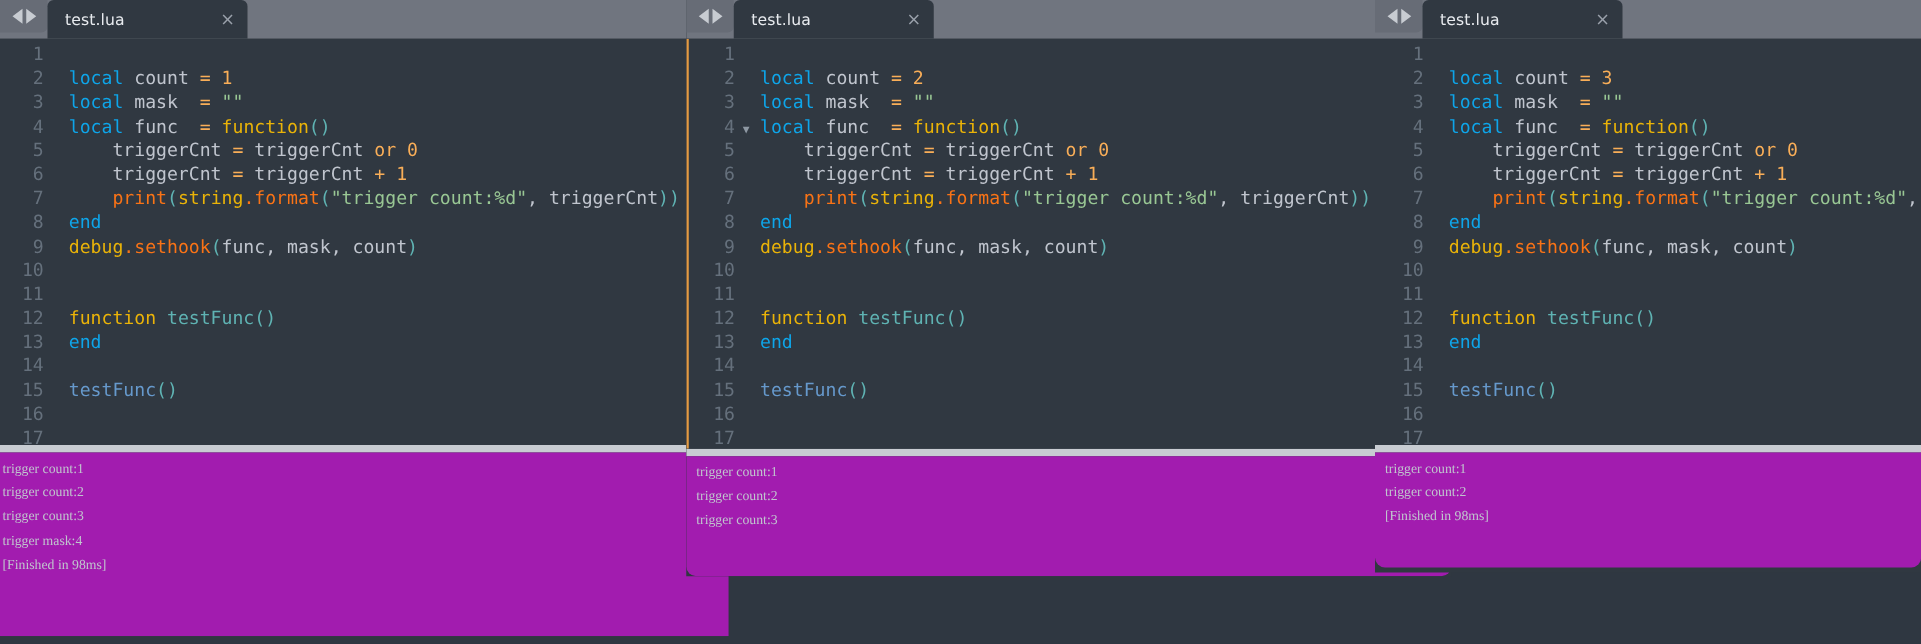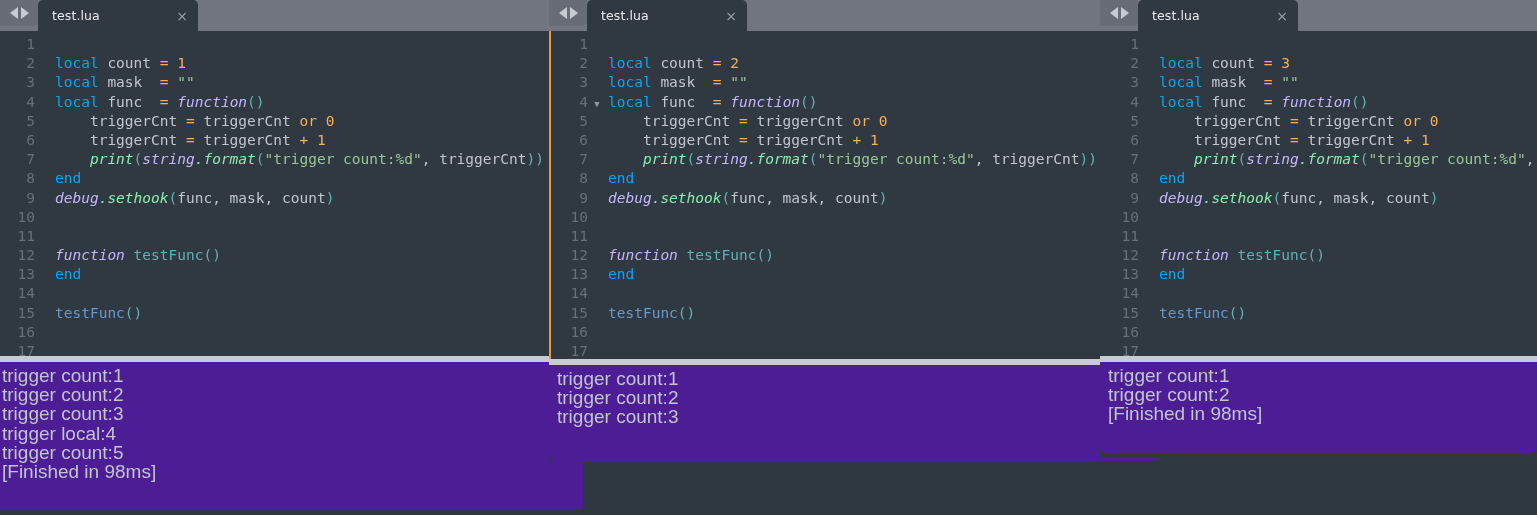--- a/index.html
+++ b/index.html
@@ -124,41 +124,41 @@
     text-align: center;
   }
   .src {
     flex: 1 1 auto;
     white-space: pre;
     color: #c0c5ce;
     padding-left: 5px;
   }
   
   .k   { color: #0ea5e9; }                 
-  .kw  { color: #c4b5fd; font-style: italic; }  
-  .fn  { color: #86efac; font-style: italic; }  
+  .kw  { color: #eab308; }  
+  .fn  { color: #f97316; }  
   .fnc { color: #6699cc; }                 
   .def { color: #5fb3b3; }                 
   .num { color: #f9ae58; }                 
   .op  { color: #f9ae58; }                 
   .str { color: #99c794; }                 
   .pn  { color: #5fb3b3; }                 
   .id  { color: #c0c5ce; }
 
   
   .splitter {
     height: 6px;
     background: #c8ccd2;
   }
 
   
   .console {
-    background: #4c1d95;
-    font-family: Liberation Sans, sans-serif;
-    font-size: 19px;
+    background: #a21caf;
+    font-family: Liberation Serif, serif;
+    font-size: 11px;
     line-height: 19.2px;
     color: #c0c5ce;
     padding: 4px 0 8px 2px;
     white-space: pre;
     box-sizing: border-box;
   }
   .console .line { height: 19.2px; }
 </style>
 </head>
 <body>
@@ -175,21 +175,21 @@
       <span class="tab-close">×</span>
     </div>
   </div>
 
   <div class="editor" style="height:325px; width:583px;">
     <div class="code"><div class="ln"><span class="gutter">1</span><span class="fold"></span><span class="src"></span></div><div class="ln"><span class="gutter">2</span><span class="fold"></span><span class="src"><span class="k">local</span><span class="id"> </span><span class="id">count</span><span class="id"> </span><span class="op">=</span><span class="id"> </span><span class="num">1</span></span></div><div class="ln"><span class="gutter">3</span><span class="fold"></span><span class="src"><span class="k">local</span><span class="id"> </span><span class="id">mask</span><span class="id">  </span><span class="op">=</span><span class="id"> </span><span class="str">""</span></span></div><div class="ln"><span class="gutter">4</span><span class="fold"></span><span class="src"><span class="k">local</span><span class="id"> </span><span class="id">func</span><span class="id">  </span><span class="op">=</span><span class="id"> </span><span class="kw">function</span><span class="pn">()</span></span></div><div class="ln"><span class="gutter">5</span><span class="fold"></span><span class="src"><span class="id">    triggerCnt</span><span class="id"> </span><span class="op">=</span><span class="id"> triggerCnt </span><span class="op">or</span><span class="id"> </span><span class="num">0</span></span></div><div class="ln"><span class="gutter">6</span><span class="fold"></span><span class="src"><span class="id">    triggerCnt</span><span class="id"> </span><span class="op">=</span><span class="id"> triggerCnt </span><span class="op">+</span><span class="id"> </span><span class="num">1</span></span></div><div class="ln"><span class="gutter">7</span><span class="fold"></span><span class="src"><span class="id">    </span><span class="fn">print</span><span class="pn">(</span><span class="kw">string</span><span class="fn">.format</span><span class="pn">(</span><span class="str">"trigger count:%d"</span><span class="id">, </span><span class="id">triggerCnt</span><span class="pn">))</span></span></div><div class="ln"><span class="gutter">8</span><span class="fold"></span><span class="src"><span class="k">end</span></span></div><div class="ln"><span class="gutter">9</span><span class="fold"></span><span class="src"><span class="kw">debug</span><span class="fn">.sethook</span><span class="pn">(</span><span class="id">func, mask, count</span><span class="pn">)</span></span></div><div class="ln"><span class="gutter">10</span><span class="fold"></span><span class="src"></span></div><div class="ln"><span class="gutter">11</span><span class="fold"></span><span class="src"></span></div><div class="ln"><span class="gutter">12</span><span class="fold"></span><span class="src"><span class="kw">function</span><span class="id"> </span><span class="def">testFunc</span><span class="pn">()</span></span></div><div class="ln"><span class="gutter">13</span><span class="fold"></span><span class="src"><span class="k">end</span></span></div><div class="ln"><span class="gutter">14</span><span class="fold"></span><span class="src"></span></div><div class="ln"><span class="gutter">15</span><span class="fold"></span><span class="src"><span class="fnc">testFunc</span><span class="pn">()</span></span></div><div class="ln"><span class="gutter">16</span><span class="fold"></span><span class="src"></span></div><div class="ln"><span class="gutter">17</span><span class="fold"></span><span class="src"></span></div></div>
   </div>
 
   <div class="splitter"></div>
 
-  <div class="console" style="height:147px; width:583px;"><div class="line">trigger count:1</div><div class="line">trigger count:2</div><div class="line">trigger count:3</div><div class="line">trigger local:4</div><div class="line">trigger count:5</div><div class="line">[Finished in 98ms]</div></div>
+  <div class="console" style="height:147px; width:583px;"><div class="line">trigger count:1</div><div class="line">trigger count:2</div><div class="line">trigger count:3</div><div class="line">trigger mask:4</div><div class="line">[Finished in 98ms]</div></div>
 </div>
 
 <div class="panel" id="p2" style="left:549px; width:612px; height:461px;">
 
   <div class="tabbar">
     <div class="navarrows">
       <span class="tri tri-left"></span>
       <span class="tri tri-right"></span>
     </div>
     <div class="tab" style="width:160px;">

